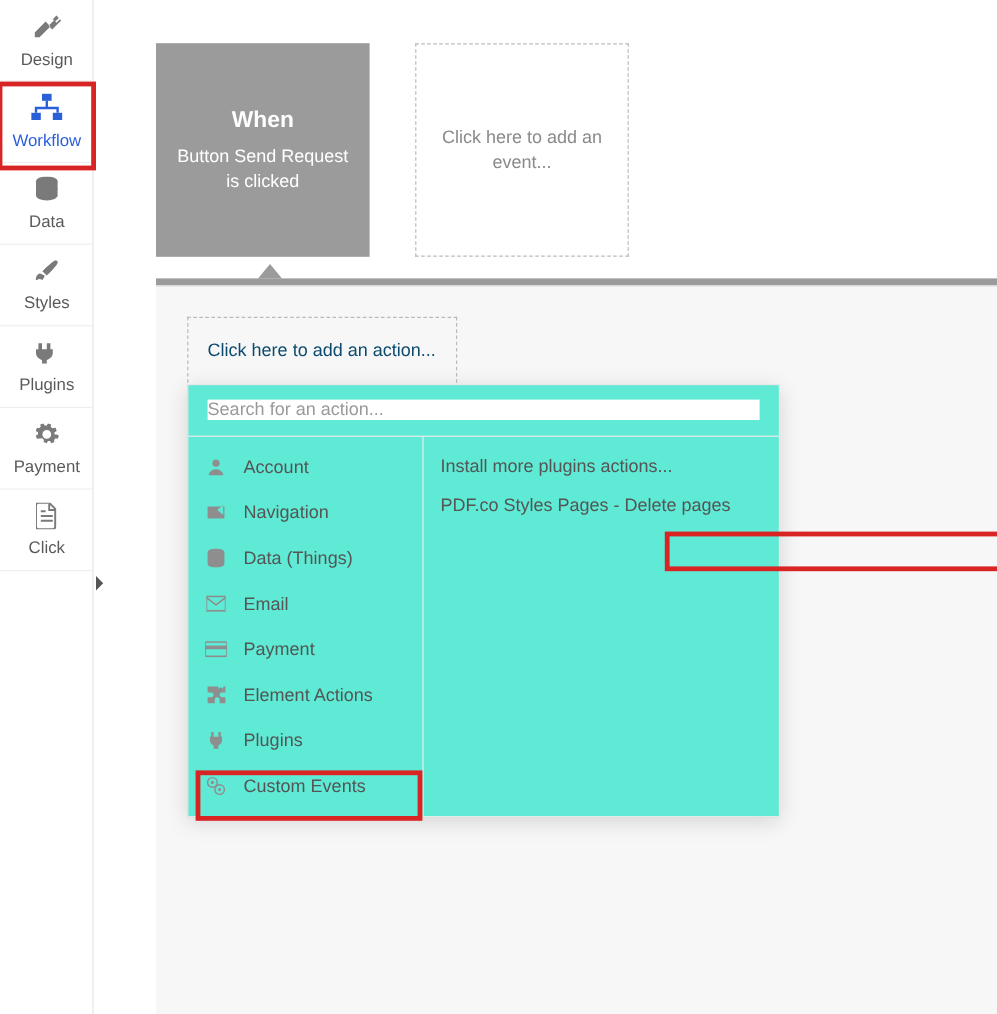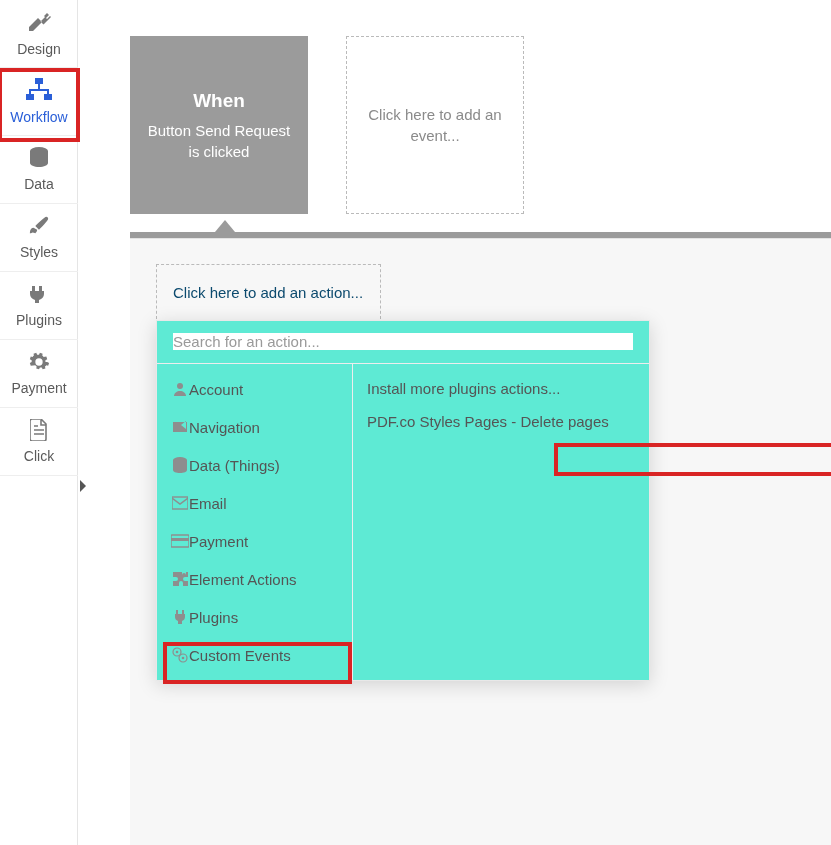--- a/index.html
+++ b/index.html
@@ -165,20 +165,21 @@
 
     .dropdown-body { display: flex; }
     .category-col {
       width: 196px;
       border-right: 1px solid #ededed;
       padding: 6px 0;
     }
     .category-item {
       display: flex;
       align-items: center;
+      gap: 14px;
       padding: 10px 14px;
       font-size: 15px;
       color: #555;
       cursor: pointer;
     }
     .category-item .cat-icon { width: 18px; height: 18px; display: flex; align-items:center; justify-content:center; }
     .category-item .cat-icon svg { fill: #8e8e8e; }
     .category-item.selected { background: transparent; }
 
     .cat-highlight {

